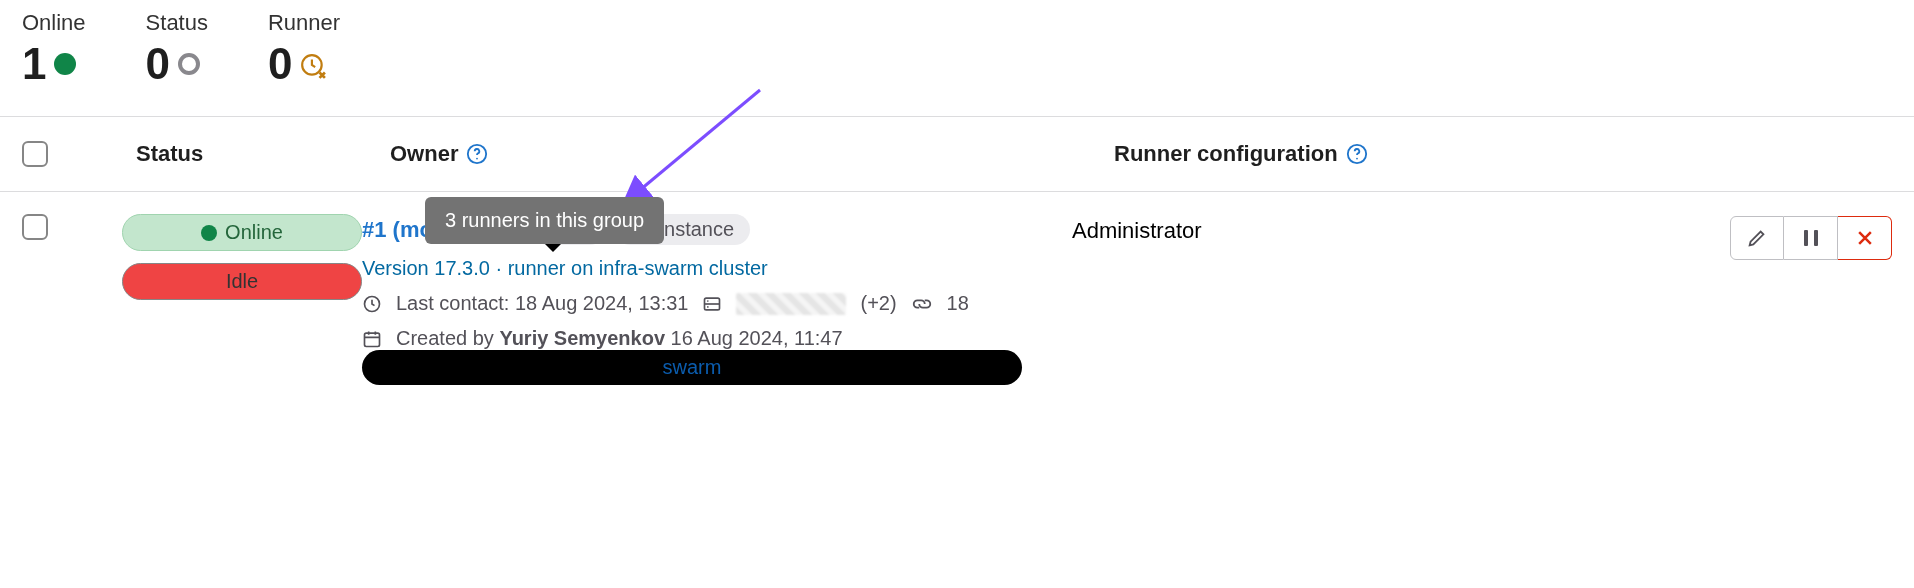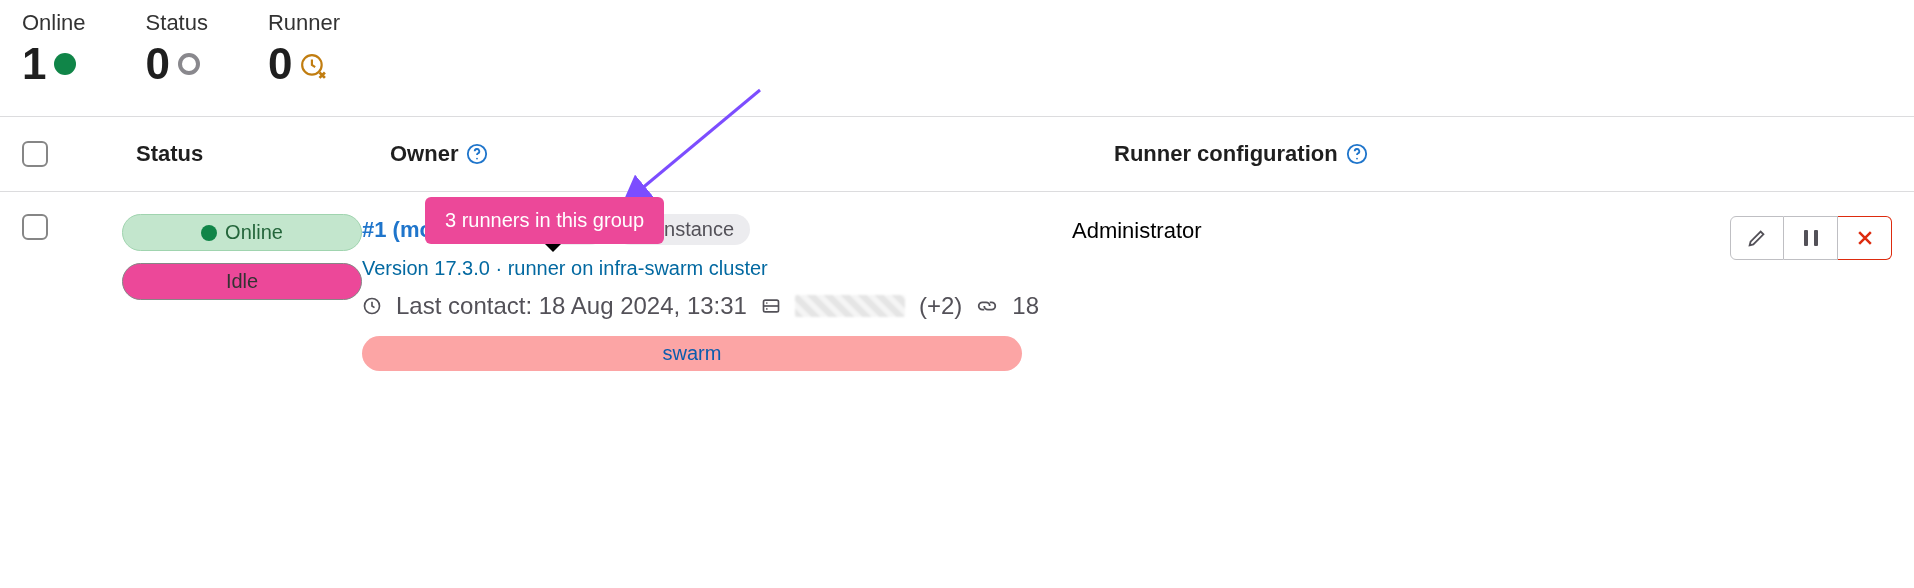--- a/index.html
+++ b/index.html
@@ -78,46 +78,45 @@
     padding: 6px 20px;
     min-width: 180px;
   }
   .badge-online {
     background: #c3e6cd;
     color: #24663b;
     border: 1px solid #a0d4af;
   }
   .badge-online .dot-sm { width:16px; height:16px; border-radius:50%; background:#108548; }
   .badge-idle {
-    background: #ec4899;
+    background: #ef4444;
     border: 1px solid #868686;
     color: #333;
   }
 
   .config-col {}
   .runner-title { display:flex; align-items:center; gap:10px; font-size:22px; flex-wrap:wrap;}
   .runner-link { color:#1f75cb; font-weight:600; }
   .chip {
     display:inline-flex; align-items:center; gap:8px;
     background:#ececef; border-radius:999px;
     padding:4px 16px; font-size:20px; color:#535158;
   }
   .chip svg { display:block; }
   .desc-line { font-size:20px; color:#0369a1; margin-top:12px; }
-  .meta-line { font-size:24px; color:#535158; margin-top:12px; display:flex; align-items:center; gap:14px; flex-wrap:wrap; }
+  .meta-line { font-size:20px; color:#535158; margin-top:12px; display:flex; align-items:center; gap:14px; flex-wrap:wrap; }
   .meta-line svg { flex-shrink:0; }
   .blur-ip {
     display:inline-block; width:110px; height:22px;
     background: repeating-linear-gradient(45deg,#e5e5e5,#e5e5e5 6px,#f5f5f5 6px,#f5f5f5 12px);
     filter: blur(1px);
     border-radius:2px;
   }
   .tag-pill {
-    margin-top: 16px;
-    background:#fca5a5;
+    background:#000000;
     color:#0b5cad;
     border-radius:999px;
     text-align:center;
     font-size:20px;
     padding:6px 0;
     width:660px;
   }
 
   .owner-col { font-size:22px; color:#000000; padding-top:4px; }
 
@@ -130,21 +129,21 @@
   }
   .btn:first-child { border-radius:6px 0 0 6px; }
   .btn:nth-child(2) { border-left:none; }
   .btn:last-child  { border-radius:0 6px 6px 0; border-left:none; }
   .btn-danger { border-color:#dd2b0e; color:#dd2b0e; }
   .btn svg { display:block; }
 
   
   .tooltip-wrap { position:absolute; left:425px; top:197px; }
   .tooltip {
-    background:#ec4899; color:#fff; padding:12px 20px; border-radius:6px;
+    background:#737373; color:#fff; padding:12px 20px; border-radius:6px;
     font-size:20px; position:relative; white-space:nowrap;
   }
   .tooltip::after {
     content:''; position:absolute; bottom:-8px; left:120px;
     border:8px solid transparent; border-top-color:#000; border-bottom:none;
   }
 
   
   .annot-arrow {
     position:absolute; left:620px; top:80px;
@@ -277,20 +276,27 @@
         </svg>
       <span class="blur-ip"></span>
       <span>(+2)</span>
       <svg width="22" height="20" viewBox="0 0 24 20" fill="none" stroke="#535158" stroke-width="2">
           <path d="M9 10a4 4 0 0 0 4 4h4a4 4 0 0 0 0-8h-2"></path>
           <path d="M15 10a4 4 0 0 0-4-4H7a4 4 0 0 0 0 8h2"></path>
         </svg>
       <span>18</span>
     </div>
 
+    <div class="meta-line">
+      <svg width="20" height="20" viewBox="0 0 24 24" fill="none" stroke="#535158" stroke-width="2">
+          <rect x="3" y="5" width="18" height="16" rx="2"></rect>
+          <path d="M3 10h18M8 3v4M16 3v4"></path>
+        </svg>
+      <span><span>Created by </span><b>Yuriy Semyenkov</b><span> 16 Aug 2024, 11:47</span></span>
+    </div>
 
     <div class="tag-pill">swarm</div>
   </div>
 
   <div class="owner-col">Administrator</div>
 
   <div class="actions-col">
     <div class="btn-group">
       <div class="btn">
         <svg width="22" height="22" viewBox="0 0 24 24" fill="none" stroke="#535158" stroke-width="2">

